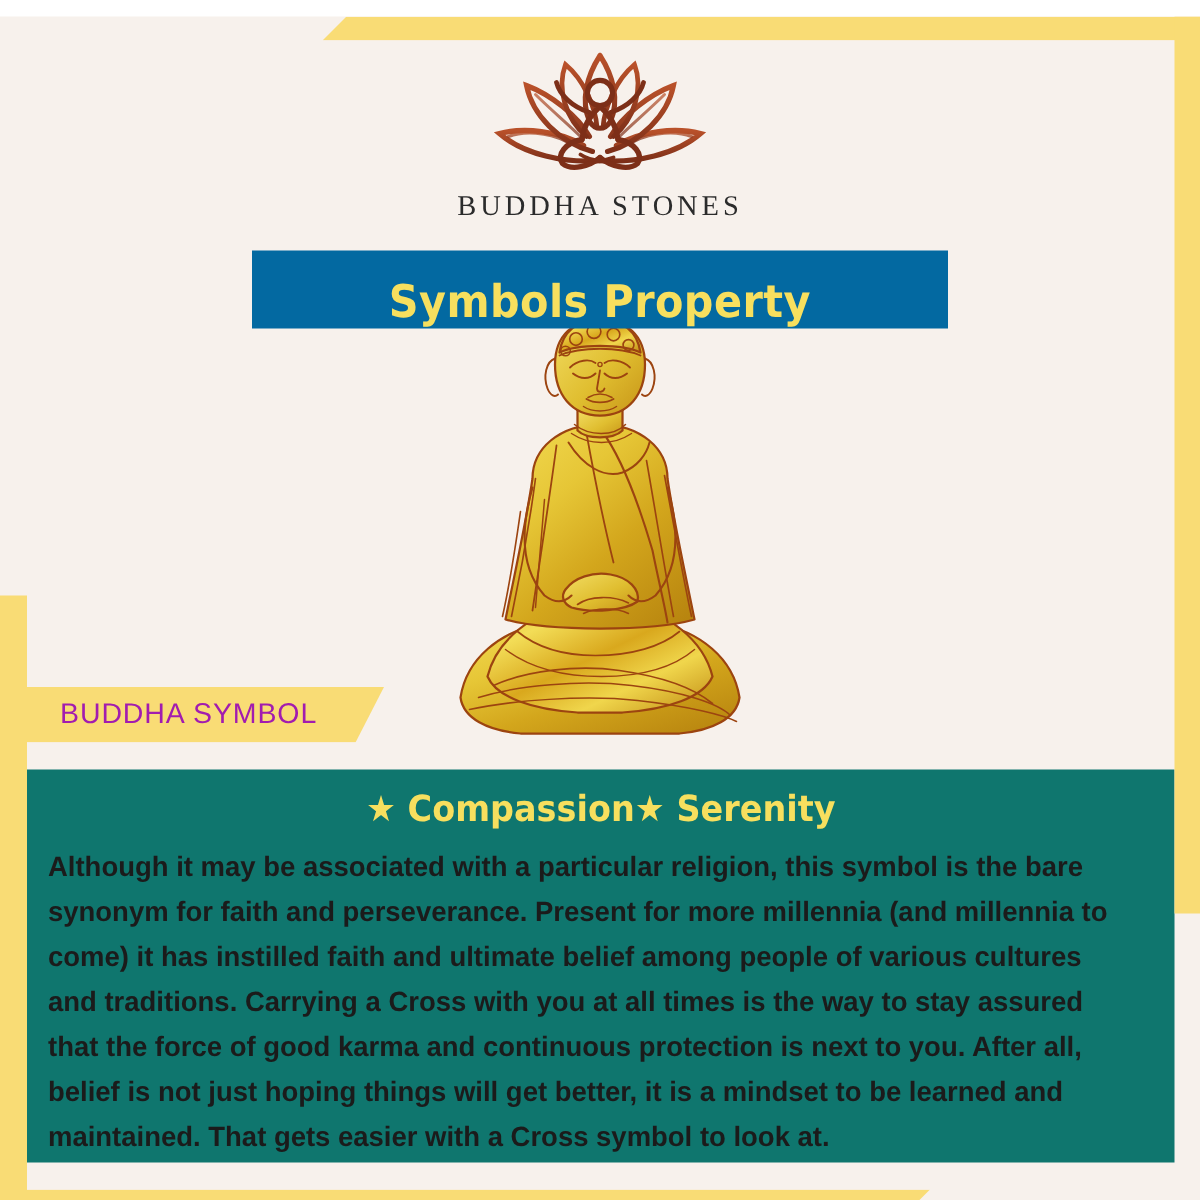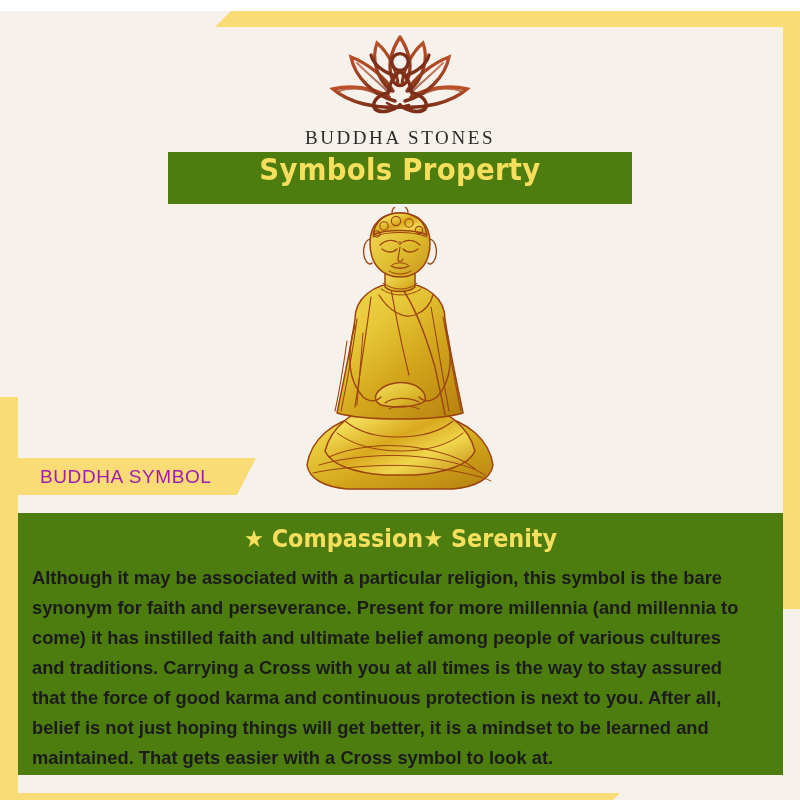--- a/index.html
+++ b/index.html
@@ -91,27 +91,27 @@
     font-family: "Liberation Serif", serif;
     font-size: 19px;
     letter-spacing: 2.6px;
     color: #2b2b2b;
     font-weight: 400;
   }
 
   
   .title-band {
     position: absolute;
-    top: 141px;
+    top: 156px;
     left: 168px;
     width: 464px;
     height: 52px;
-    background: #4d7c0f;
+    background: #0369a1;
     display: flex;
-    align-items: flex-start;
+    align-items: flex-end;
     justify-content: center;
     z-index: 3;
   }
   .title-text {
     font-family: "DejaVu Sans", sans-serif;
     font-weight: bold;
     font-size: 30px;
     color: #f7df5e;
     letter-spacing: 0.3px;
     transform: scaleX(0.92);
@@ -152,21 +152,21 @@
     letter-spacing: 0.6px;
   }
 
   
   .panel {
     position: absolute;
     left: 18px;
     right: 17px;
     top: 502px;
     bottom: 36px;
-    background: #4d7c0f;
+    background: #0f766e;
     z-index: 2;
   }
 
   .subtitle {
     margin: 12px 0 0 0;
     text-align: center;
     font-family: "DejaVu Sans", sans-serif;
     font-weight: bold;
     font-size: 24px;
     color: #f7df5e;

